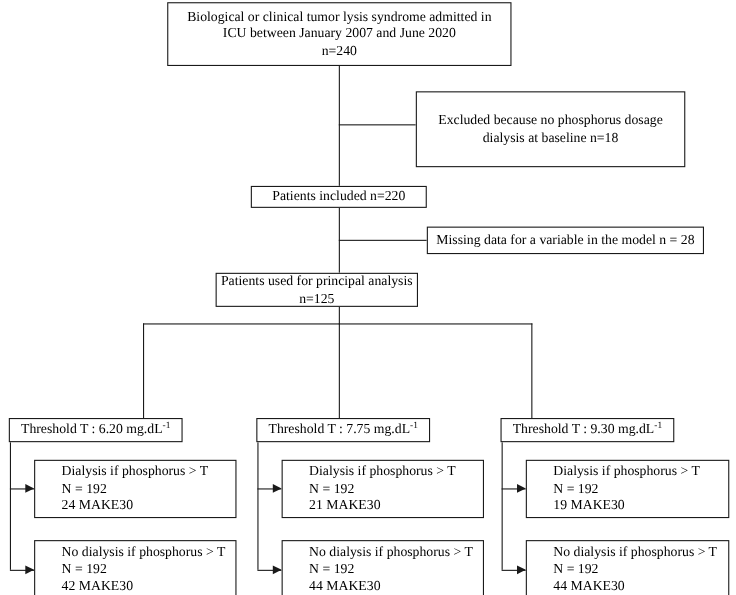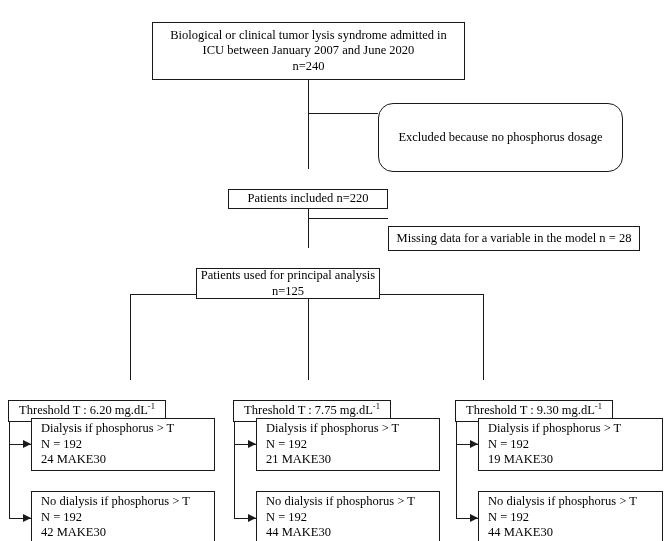--- a/index.html
+++ b/index.html
@@ -24,26 +24,25 @@
     display: flex;
     flex-direction: column;
     justify-content: center;
     font-size: 12.5px;
     line-height: 15.5px;
     z-index: 3;
   }
   .box.center {
     align-items: center;
     text-align: center;
-    margin-top: 20px;
   }
   .box.left {
     align-items: flex-start;
     text-align: right;
-    padding-left: 9px;
+    padding-left: 24px;
   }
   .box .ln { display: block; white-space: nowrap; }
   sup {
     font-size: 8.5px;
     vertical-align: super;
     line-height: 0;
   }
   
   .vline {
     position: absolute;
@@ -101,22 +100,23 @@
   <div class="arrowhead" style="left:470px; top:440px;"></div>
   <div class="hline" style="left:456px; top:518px; width:22px;"></div>
   <div class="arrowhead" style="left:470px; top:514px;"></div>
 
   <div class="box center" style="left:152px; top:2px; width:313px; height:58px;">
     <span class="ln">Biological or clinical tumor lysis syndrome admitted in</span>
     <span class="ln">ICU between January 2007 and June 2020</span>
     <span class="ln">n=240</span>
   </div>
 
-  <div class="box center" style="left:378px; top:83px; width:245px; height:69px;border-radius:15px;">
+  <div class="box center" style="left:378px; top:83px; width:245px; height:69px;">
     <span class="ln">Excluded because no phosphorus dosage</span>
+    <span class="ln">dialysis at baseline n=18</span>
   </div>
 
   <div class="box center" style="left:228px; top:169px; width:160px; height:20px;">
     <span class="ln">Patients included n=220</span>
   </div>
 
   <div class="box center" style="left:388px; top:206px; width:252px; height:25px;justify-content:center;">
     <span class="ln">Missing data for a variable in the model n = 28</span>
   </div>
 

